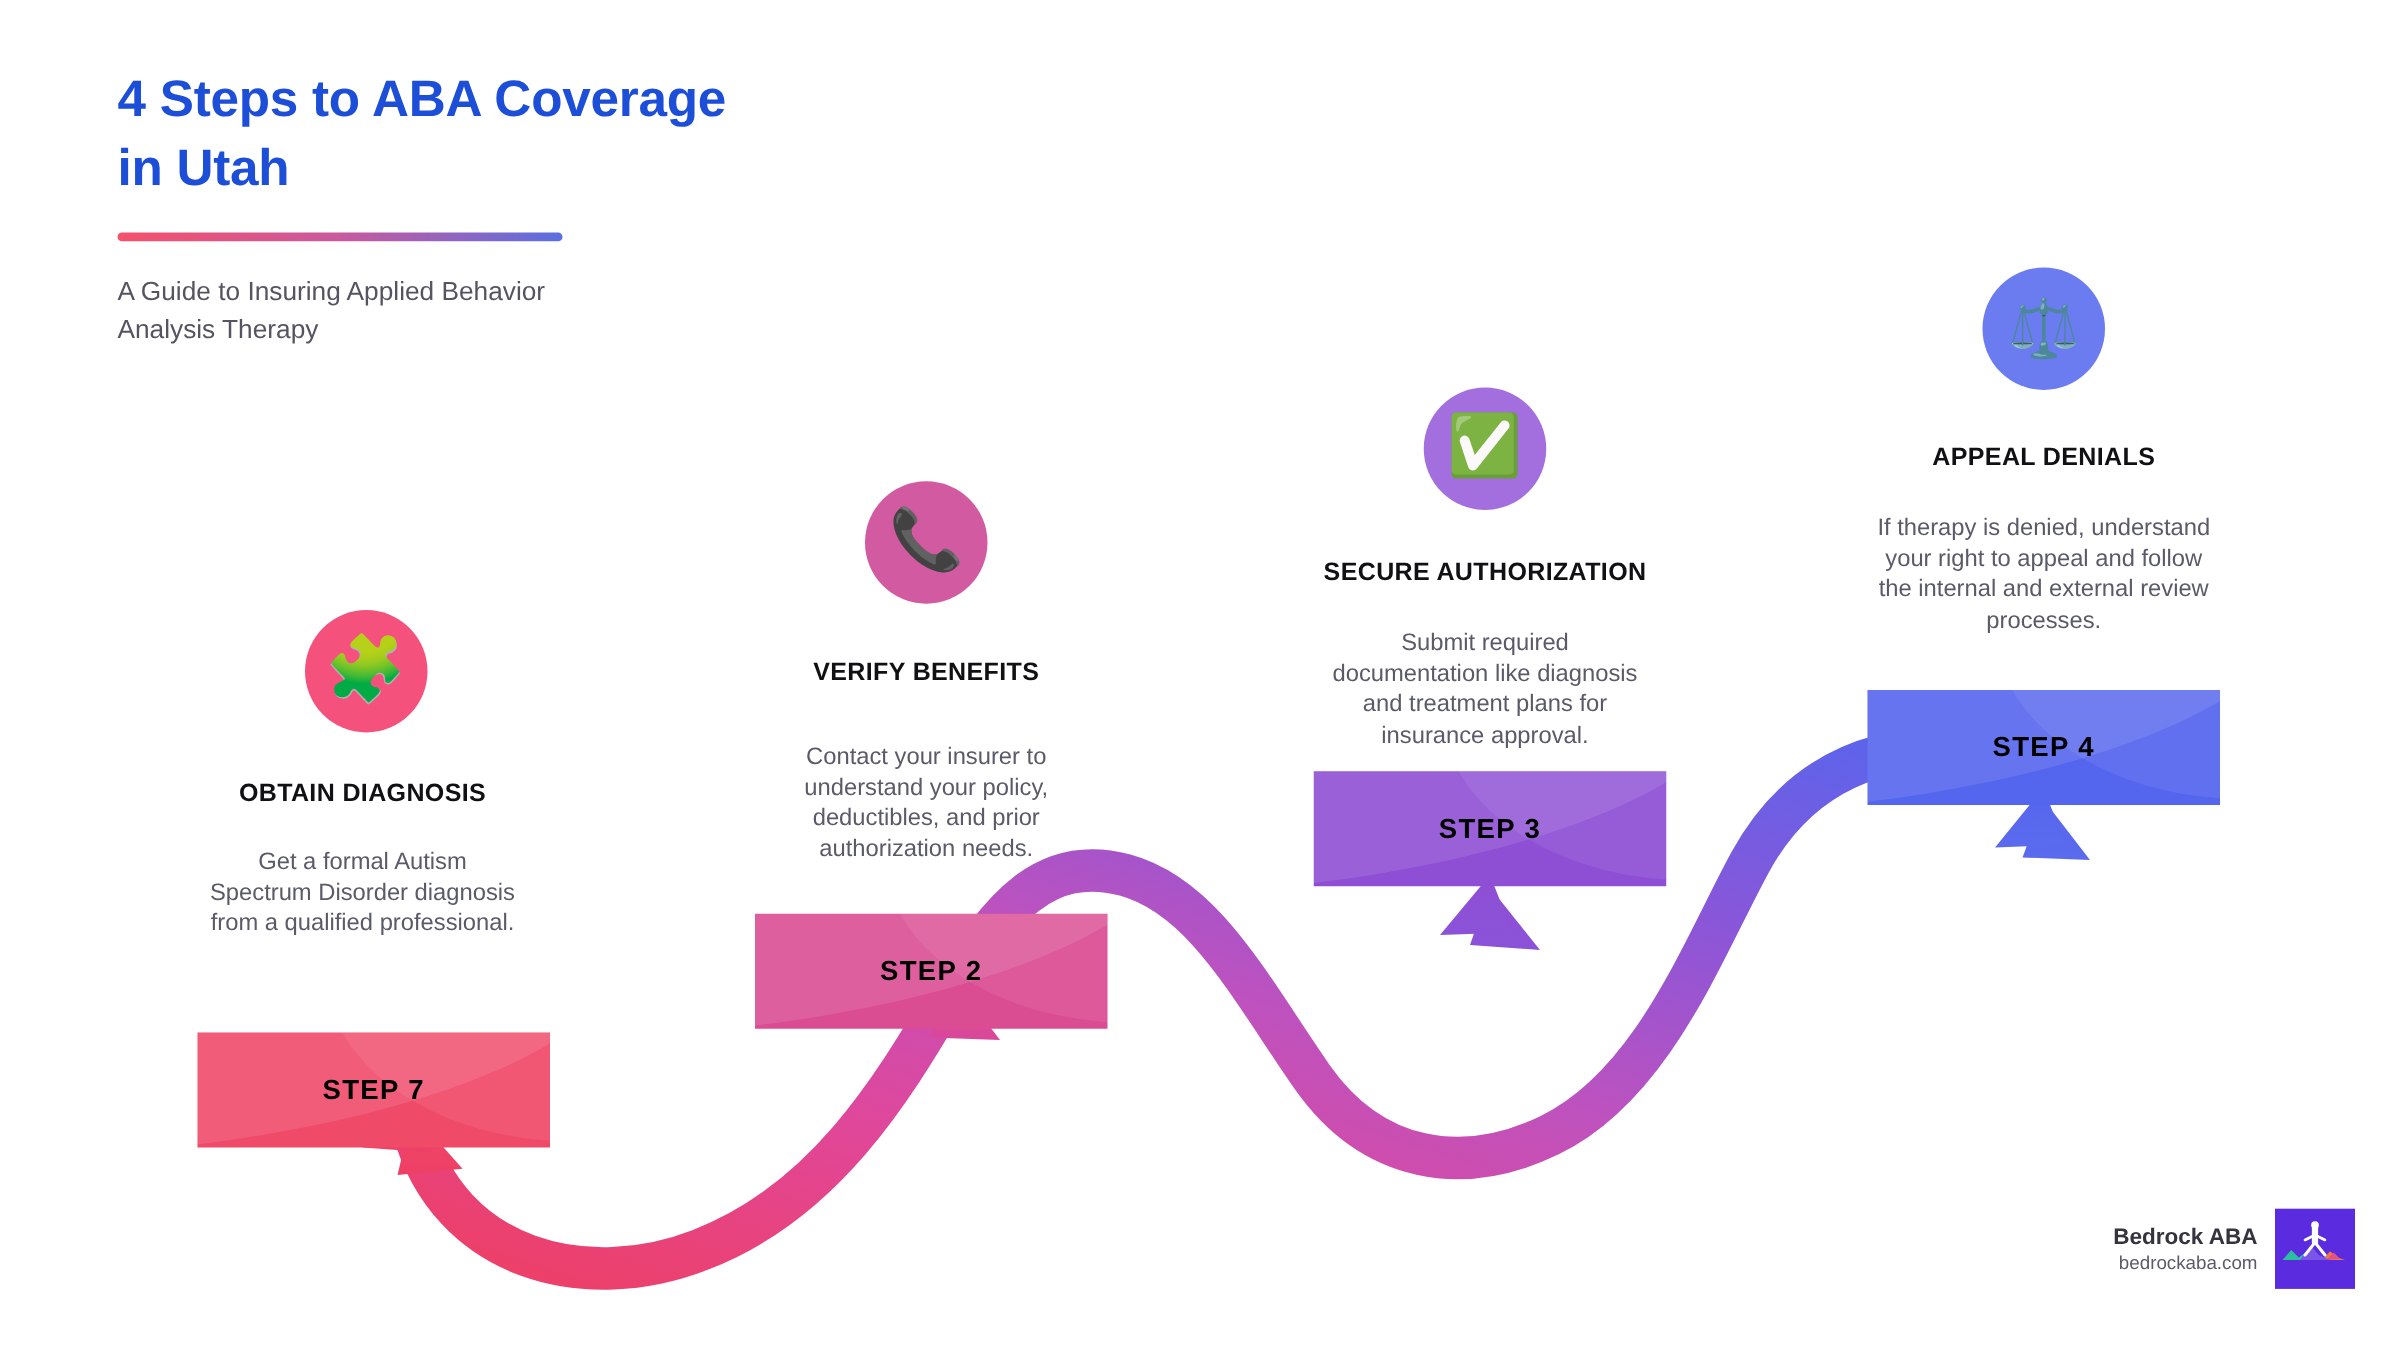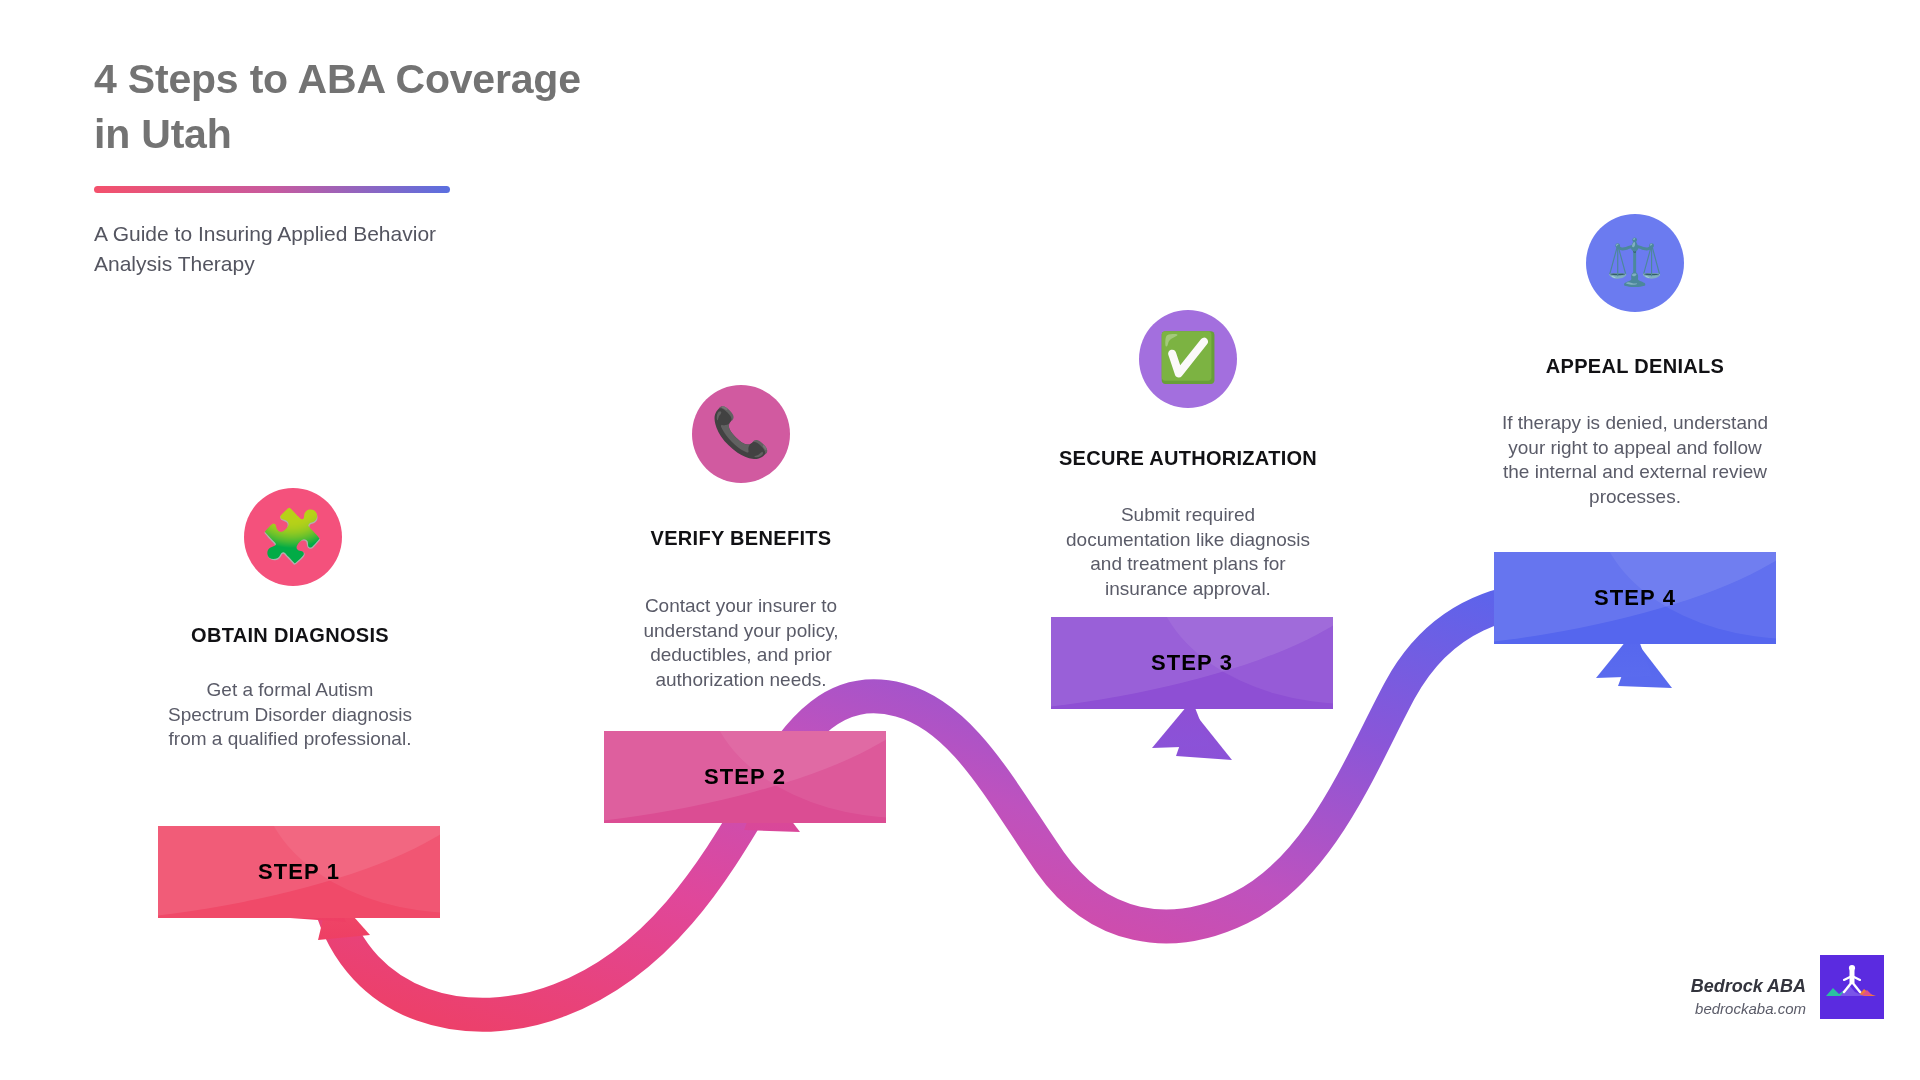--- a/index.html
+++ b/index.html
@@ -27,21 +27,21 @@
   .header {
     position: absolute;
     left: 94px;
     top: 52px;
     width: 620px;
   }
   .title {
     font-size: 41px;
     font-weight: bold;
     line-height: 1.33;
-    color: #737373;
+    color: #1d4ed8;
     letter-spacing: -0.2px;
     margin: 0;
     white-space: pre-line;
   }
   .divider {
     width: 356px;
     height: 7px;
     border-radius: 4px;
     margin-top: 25px;
     background: linear-gradient(90deg, #F4516C 0%, #C85A9E 50%, #5A6FE0 100%);
@@ -138,25 +138,24 @@
     height: 150%;
     background: rgba(255,255,255,0.07);
     border-radius: 0 0 0 100%;
     z-index: 2;
   }
 
   
   .brand {
     position: absolute;
     right: 36px;
-    bottom: 61px;
+    bottom: 49px;
     display: flex;
-    align-items: flex-end;
+    align-items: center;
     gap: 14px;
-    font-style: italic;
   }
   .brand-text {
     text-align: right;
   }
   .brand-name {
     font-size: 18px;
     font-weight: bold;
     color: #33343D;
     line-height: 1.35;
   }
@@ -244,21 +243,21 @@
     <div class="icon-circle" style="left:244px; top:488px; background:#F4517C;">
       <span class="icon-glyph">🧩</span>
     </div>
     <div class="step-head" style="left:100px; top:624px; width:380px;">OBTAIN DIAGNOSIS</div>
     <div class="step-desc" style="left:130px; top:664px; width:320px; white-space:pre-line;">Get a formal Autism
 Spectrum Disorder diagnosis
 from a qualified professional.</div>
     <div class="banner" style="left:158px; top:826px; background:#F04A69;">
       <div class="swoosh"></div>
       <div class="swoosh2"></div>
-      <span class="banner-label">STEP 1</span>
+      <span class="banner-label">STEP 7</span>
     </div>
   </div>
 
   <div class="step">
     <div class="icon-circle" style="left:692px; top:385px; background:#D15AA0; font-size:48px;">
       <span class="icon-glyph">📞</span>
     </div>
     <div class="step-head" style="left:551px; top:527px; width:380px;">VERIFY BENEFITS</div>
     <div class="step-desc" style="left:591px; top:580px; width:300px; white-space:pre-line;">Contact your insurer to
 understand your policy,

